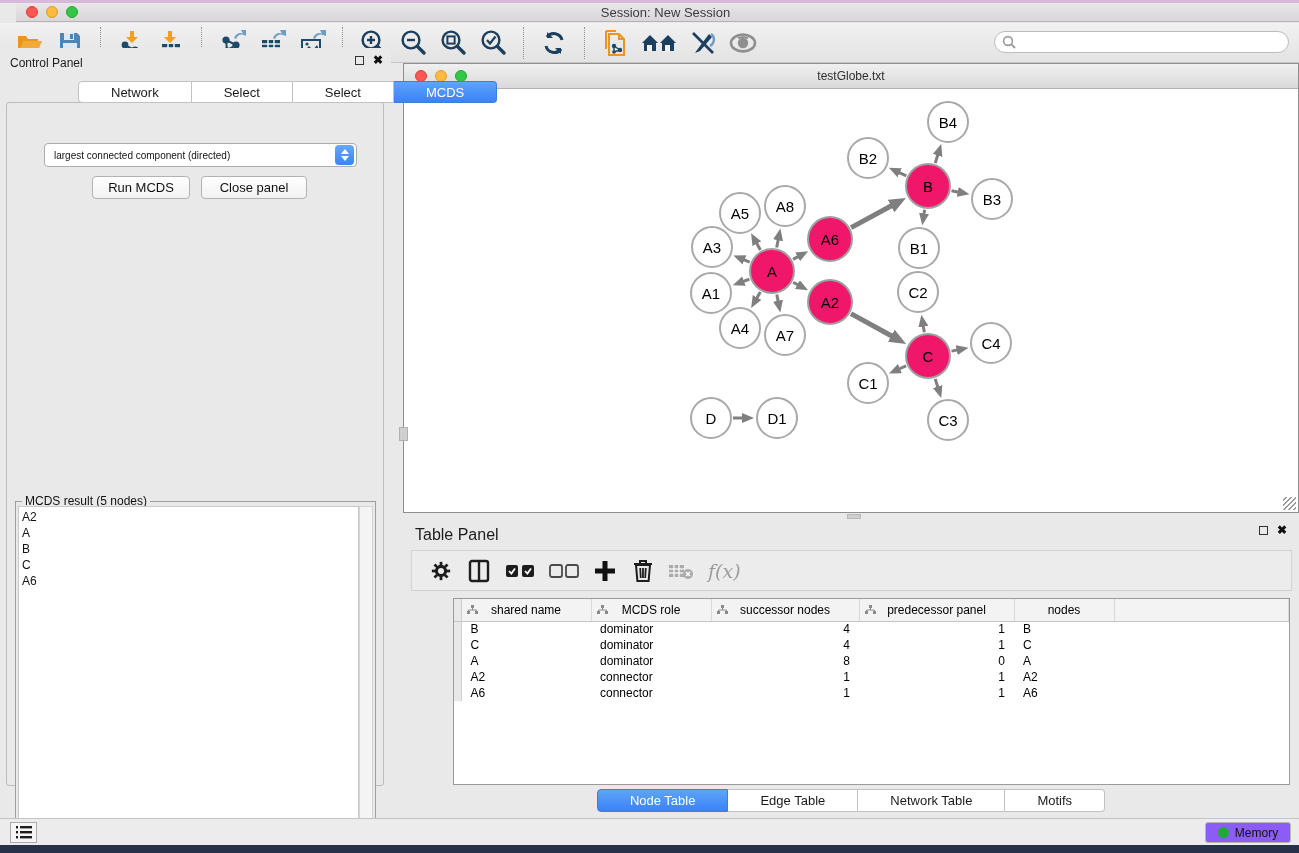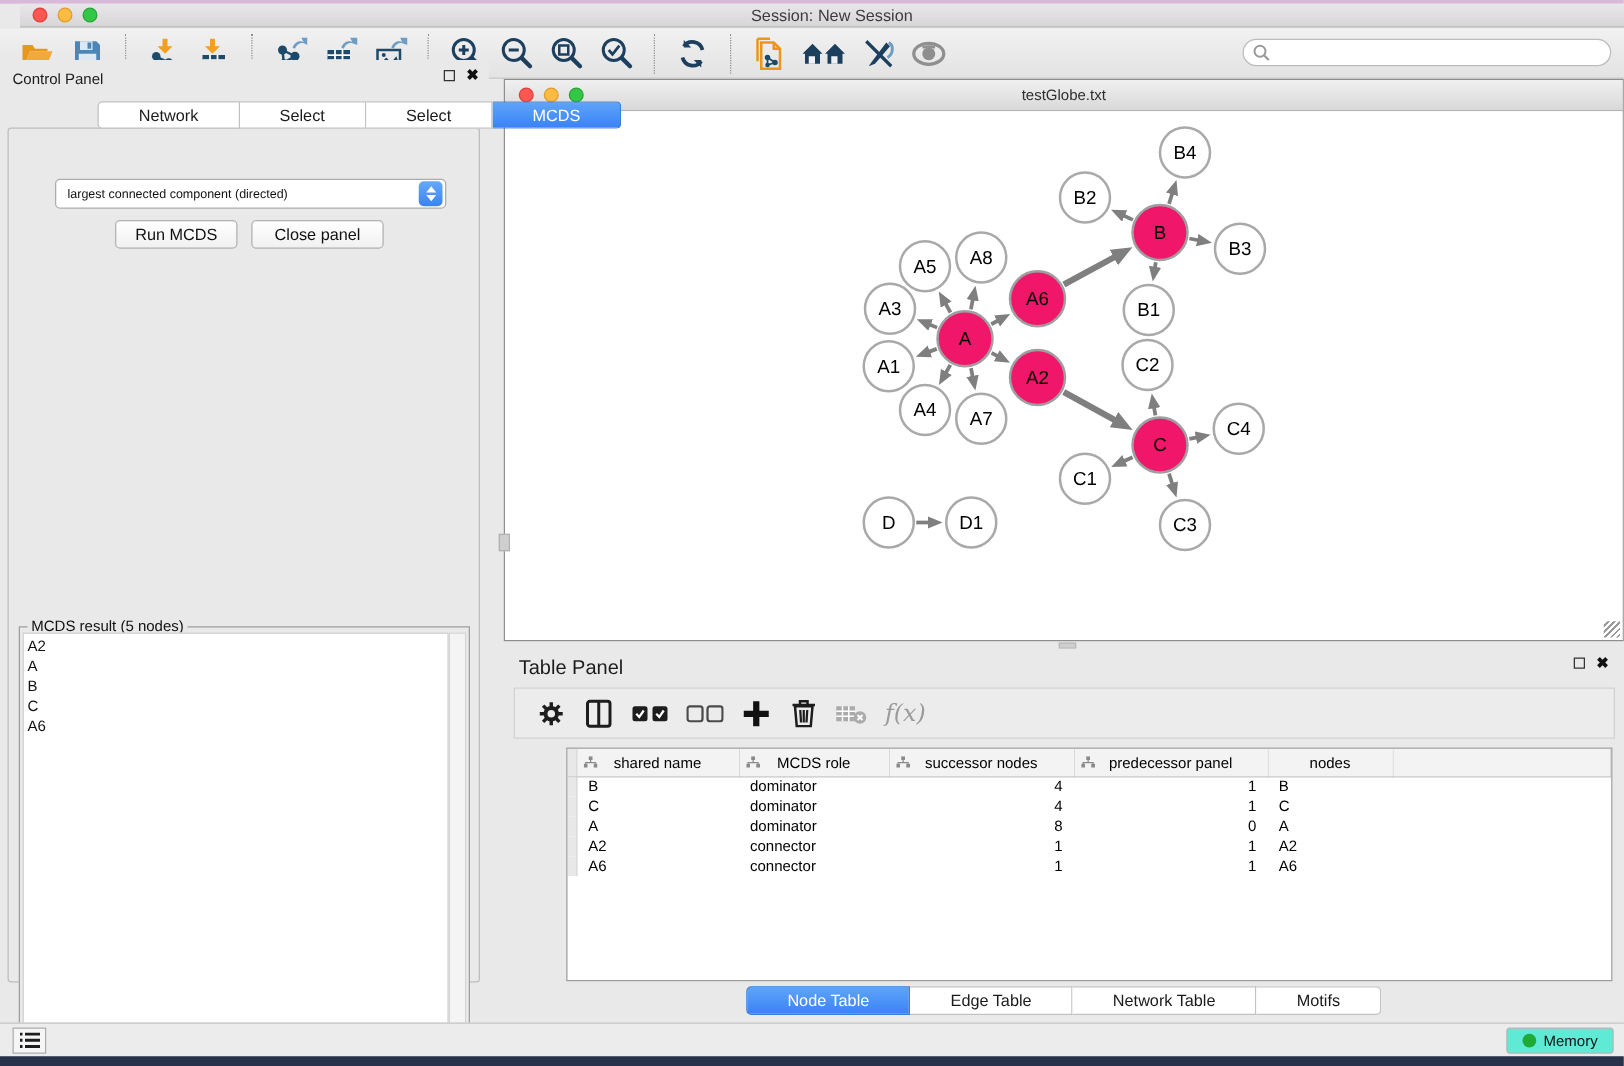--- a/index.html
+++ b/index.html
@@ -97,21 +97,21 @@
   #tbl td { height:16px; padding:0 9px; white-space:nowrap; overflow:hidden;}
   #tbl .gutter { background:#e8e8e8; border-right:1px solid #cfcfcf; padding:0;}
   .num { text-align:right; }
   #tp-tabs { position:absolute; left:0; right:0; top:270px; display:flex; justify-content:center; }
   #tp-tabs .seg { height:23px; }
 
   
   #statusbar { position:absolute; left:0; top:818px; width:1299px; height:27px; background:#ececec; border-top:1px solid #c4c4c4; }
   #list-btn { position:absolute; left:10px; top:3px; width:27px; height:21px; background:#f5f5f5;
     border:1px solid #ababab; display:flex; align-items:center; justify-content:center; }
-  #memory-btn { position:absolute; right:8px; top:3px; width:86px; height:21px; background:#5eead4;
+  #memory-btn { position:absolute; right:8px; top:3px; width:86px; height:21px; background:#8b5cf6;
     border:1px solid #b6b6b6; border-radius:3px; display:flex; align-items:center; justify-content:center; gap:6px;
     font-size:12px; color:#111;}
   #memory-dot { width:11px; height:11px; border-radius:50%; background:#1fa937; }
   #desktop-bottom { position:absolute; left:0; top:845px; width:1299px; height:8px; background:#27314a; }
 </style>
 </head>
 <body>
 
 <div id="desktop-top"></div>
 

